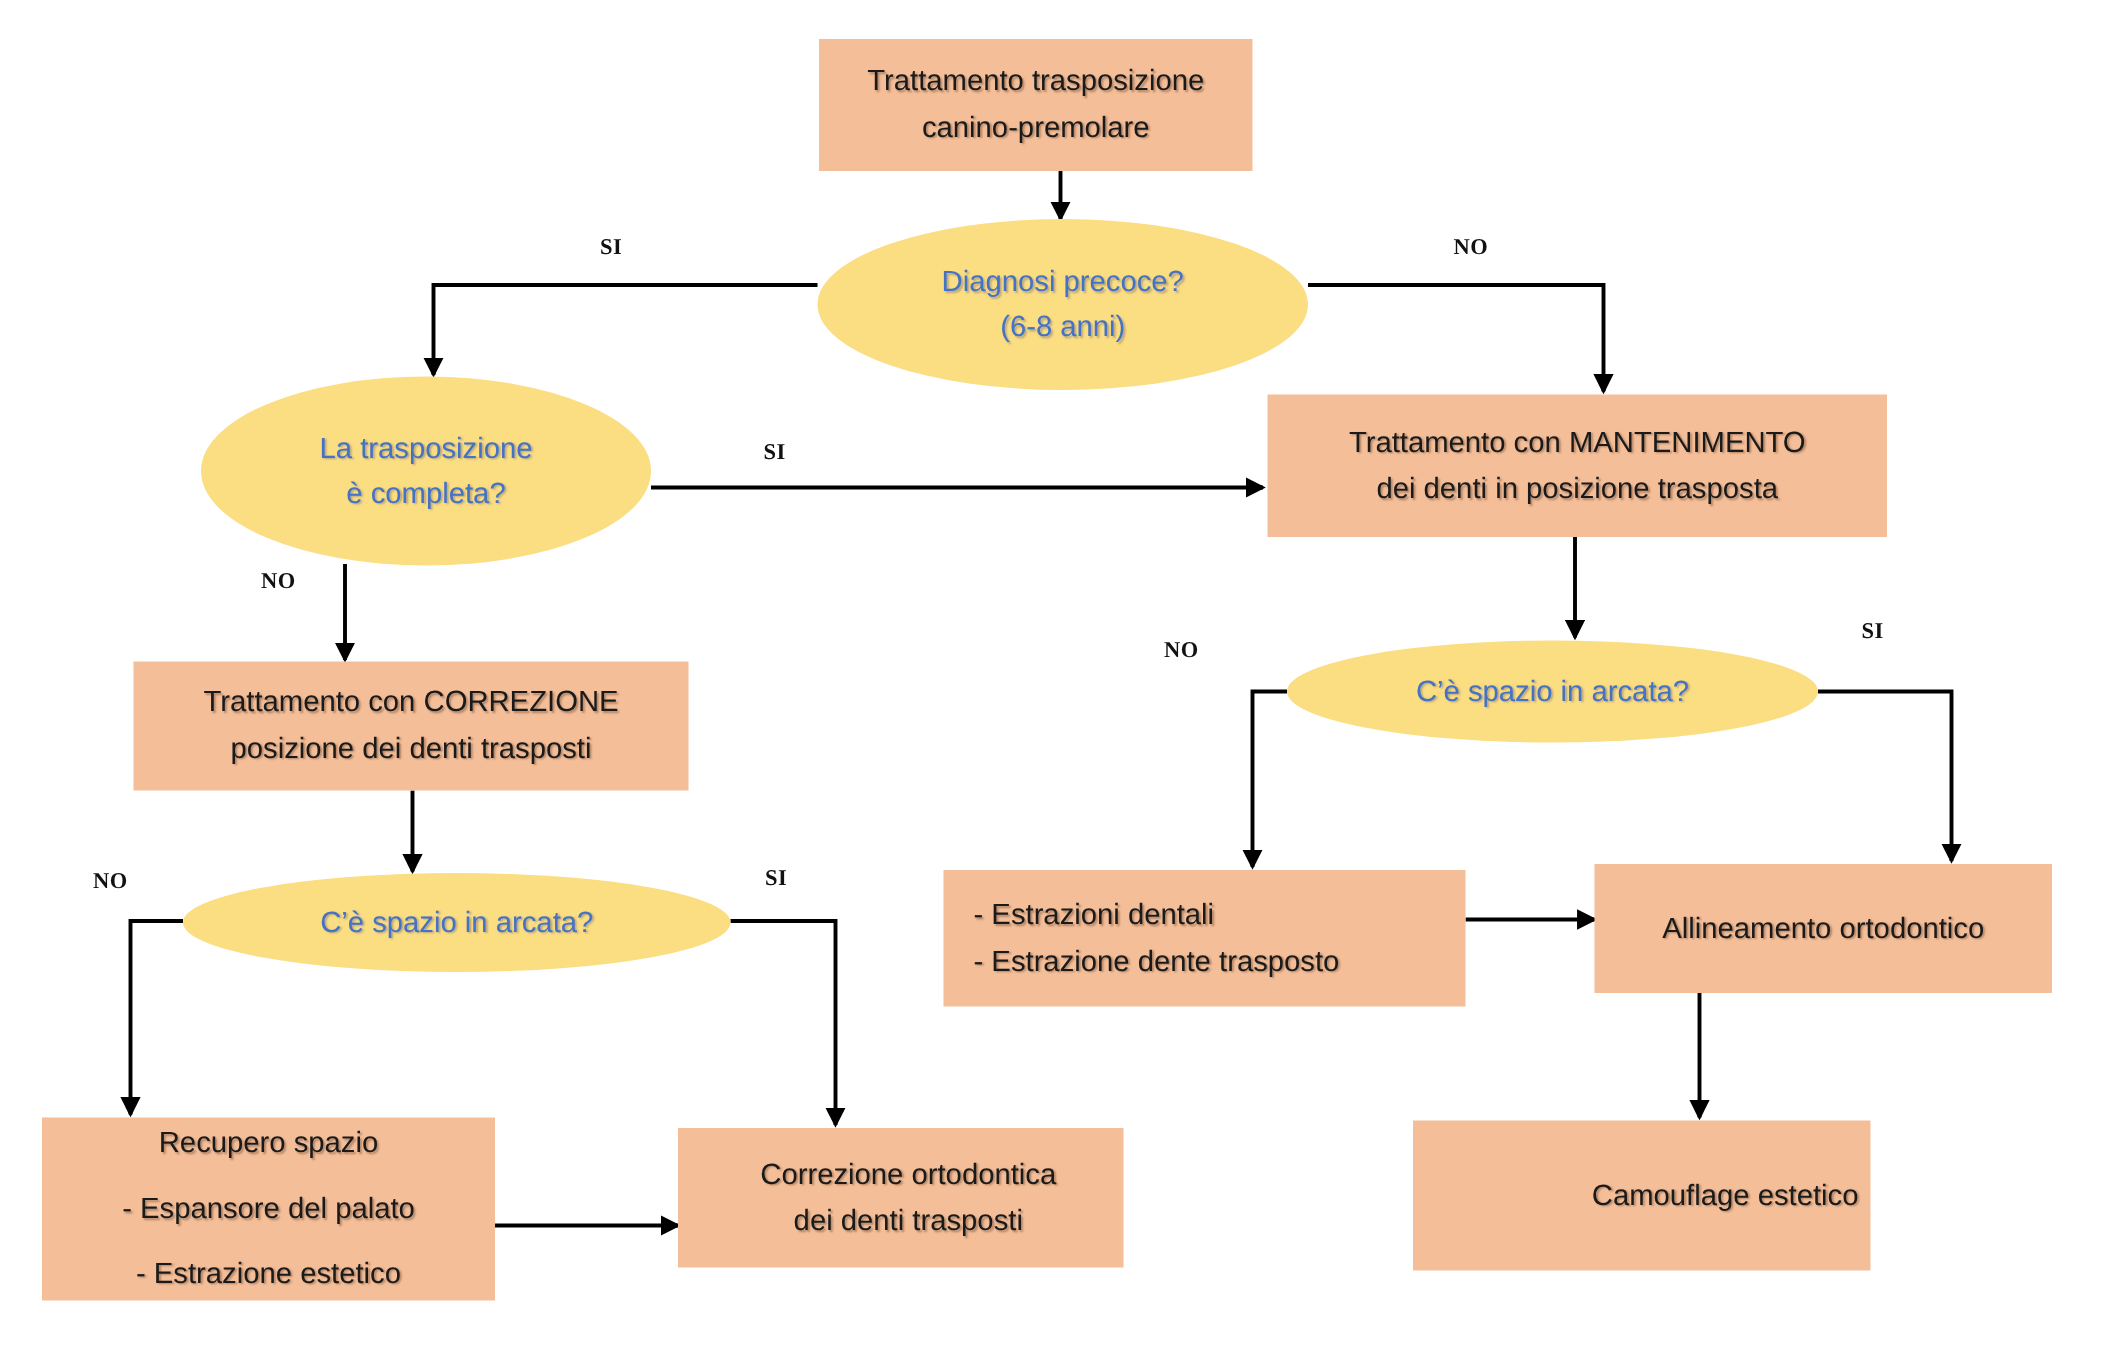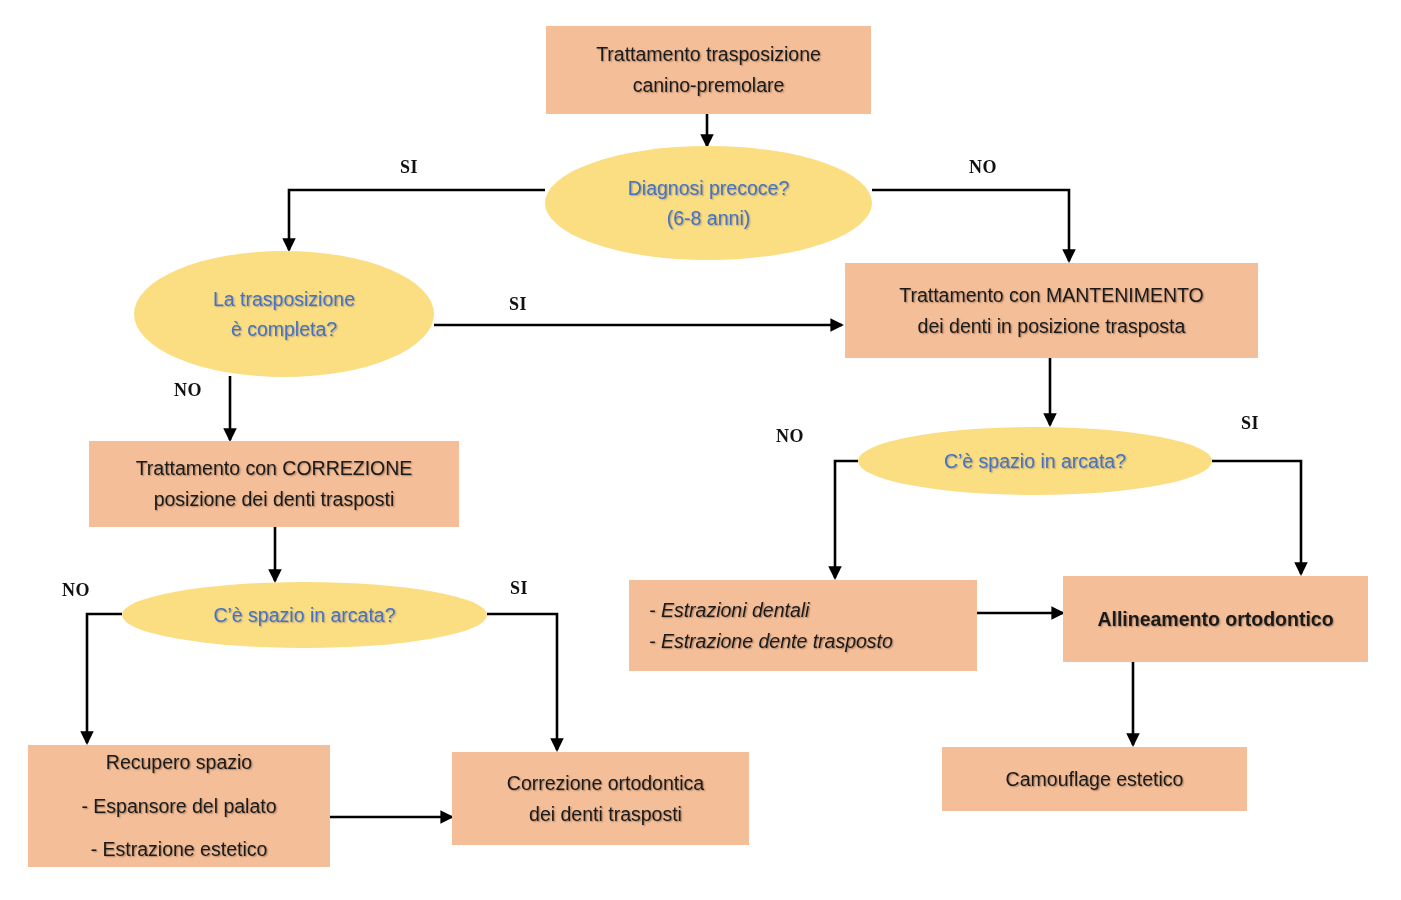--- a/index.html
+++ b/index.html
@@ -54,21 +54,21 @@
     text-align: center;
     text-shadow: 1.2px 1.2px 1.4px rgba(80,80,120,0.40);
   }
   .node .ln {
     display: block;
     white-space: nowrap;
   }
   .edge-label {
     position: absolute;
     font-family: "Liberation Serif", serif;
-    font-size: 18px;
+    font-size: 15px;
     font-weight: 700;
     color: #111111;
     letter-spacing: 0.4px;
     white-space: nowrap;
   }
 </style>
 </head>
 <body>
 
 <div id="canvas">
@@ -105,21 +105,21 @@
       <path d="M 858 461 L 835 461 L 835 578"></path>
 
       <path d="M 1212 461 L 1301 461 L 1301 574"></path>
 
       <path d="M 977 613 L 1063 613"></path>
 
       <path d="M 1133 662 L 1133 745"></path>
     </g>
   </svg>
 
-  <div class="node box" style="left:546px; top:26px; width:325px; height:88px;">
+  <div class="node box" style="left:546px; top:26px; width:289px; height:88px;">
     <span class="ln">Trattamento trasposizione</span>
     <span class="ln">canino-premolare</span>
   </div>
 
   <div class="node ellipse" style="left:545px; top:146px; width:327px; height:114px;align-items:center;">
     <span class="ln">Diagnosi precoce?</span>
     <span class="ln">(6-8 anni)</span>
   </div>
 
   <div class="node ellipse" style="left:134px; top:251px; width:300px; height:126px;">
@@ -138,41 +138,41 @@
   </div>
 
   <div class="node ellipse" style="left:122px; top:582px; width:365px; height:66px;">
     <span class="ln">C’è spazio in arcata?</span>
   </div>
 
   <div class="node ellipse" style="left:858px; top:427px; width:354px; height:68px;">
     <span class="ln">C’è spazio in arcata?</span>
   </div>
 
-  <div class="node box left-align" style="left:629px; top:580px; width:348px; height:91px;font-style:italic;">
+  <div class="node box left-align" style="left:629px; top:580px; width:348px; height:91px;">
     <span class="ln">- Estrazioni dentali</span>
     <span class="ln">- Estrazione dente trasposto</span>
   </div>
 
-  <div class="node box" style="left:1063px; top:576px; width:305px; height:86px;font-weight:bold;">
+  <div class="node box" style="left:1063px; top:576px; width:305px; height:86px;">
     <span class="ln">Allineamento ortodontico</span>
   </div>
 
   <div class="node box" style="left:28px; top:745px; width:302px; height:122px;justify-content:space-between;">
     <span class="ln">Recupero spazio</span>
     <span class="ln">- Espansore del palato</span>
     <span class="ln">- Estrazione estetico</span>
   </div>
 
   <div class="node box" style="left:452px; top:752px; width:297px; height:93px;padding-left:18px;">
     <span class="ln">Correzione ortodontica</span>
     <span class="ln">dei denti trasposti</span>
   </div>
 
-  <div class="node box" style="left:942px; top:747px; width:305px; height:64px;">
+  <div class="node box" style="left:942px; top:747px; width:305px; height:100px;align-items:flex-end;">
     <span class="ln">Camouflage estetico</span>
   </div>
 
   <div class="edge-label" style="left:400px; top:157px;">SI</div>
 
   <div class="edge-label" style="left:969px; top:157px;">NO</div>
 
   <div class="edge-label" style="left:509px; top:294px;">SI</div>
 
   <div class="edge-label" style="left:174px; top:380px;">NO</div>

